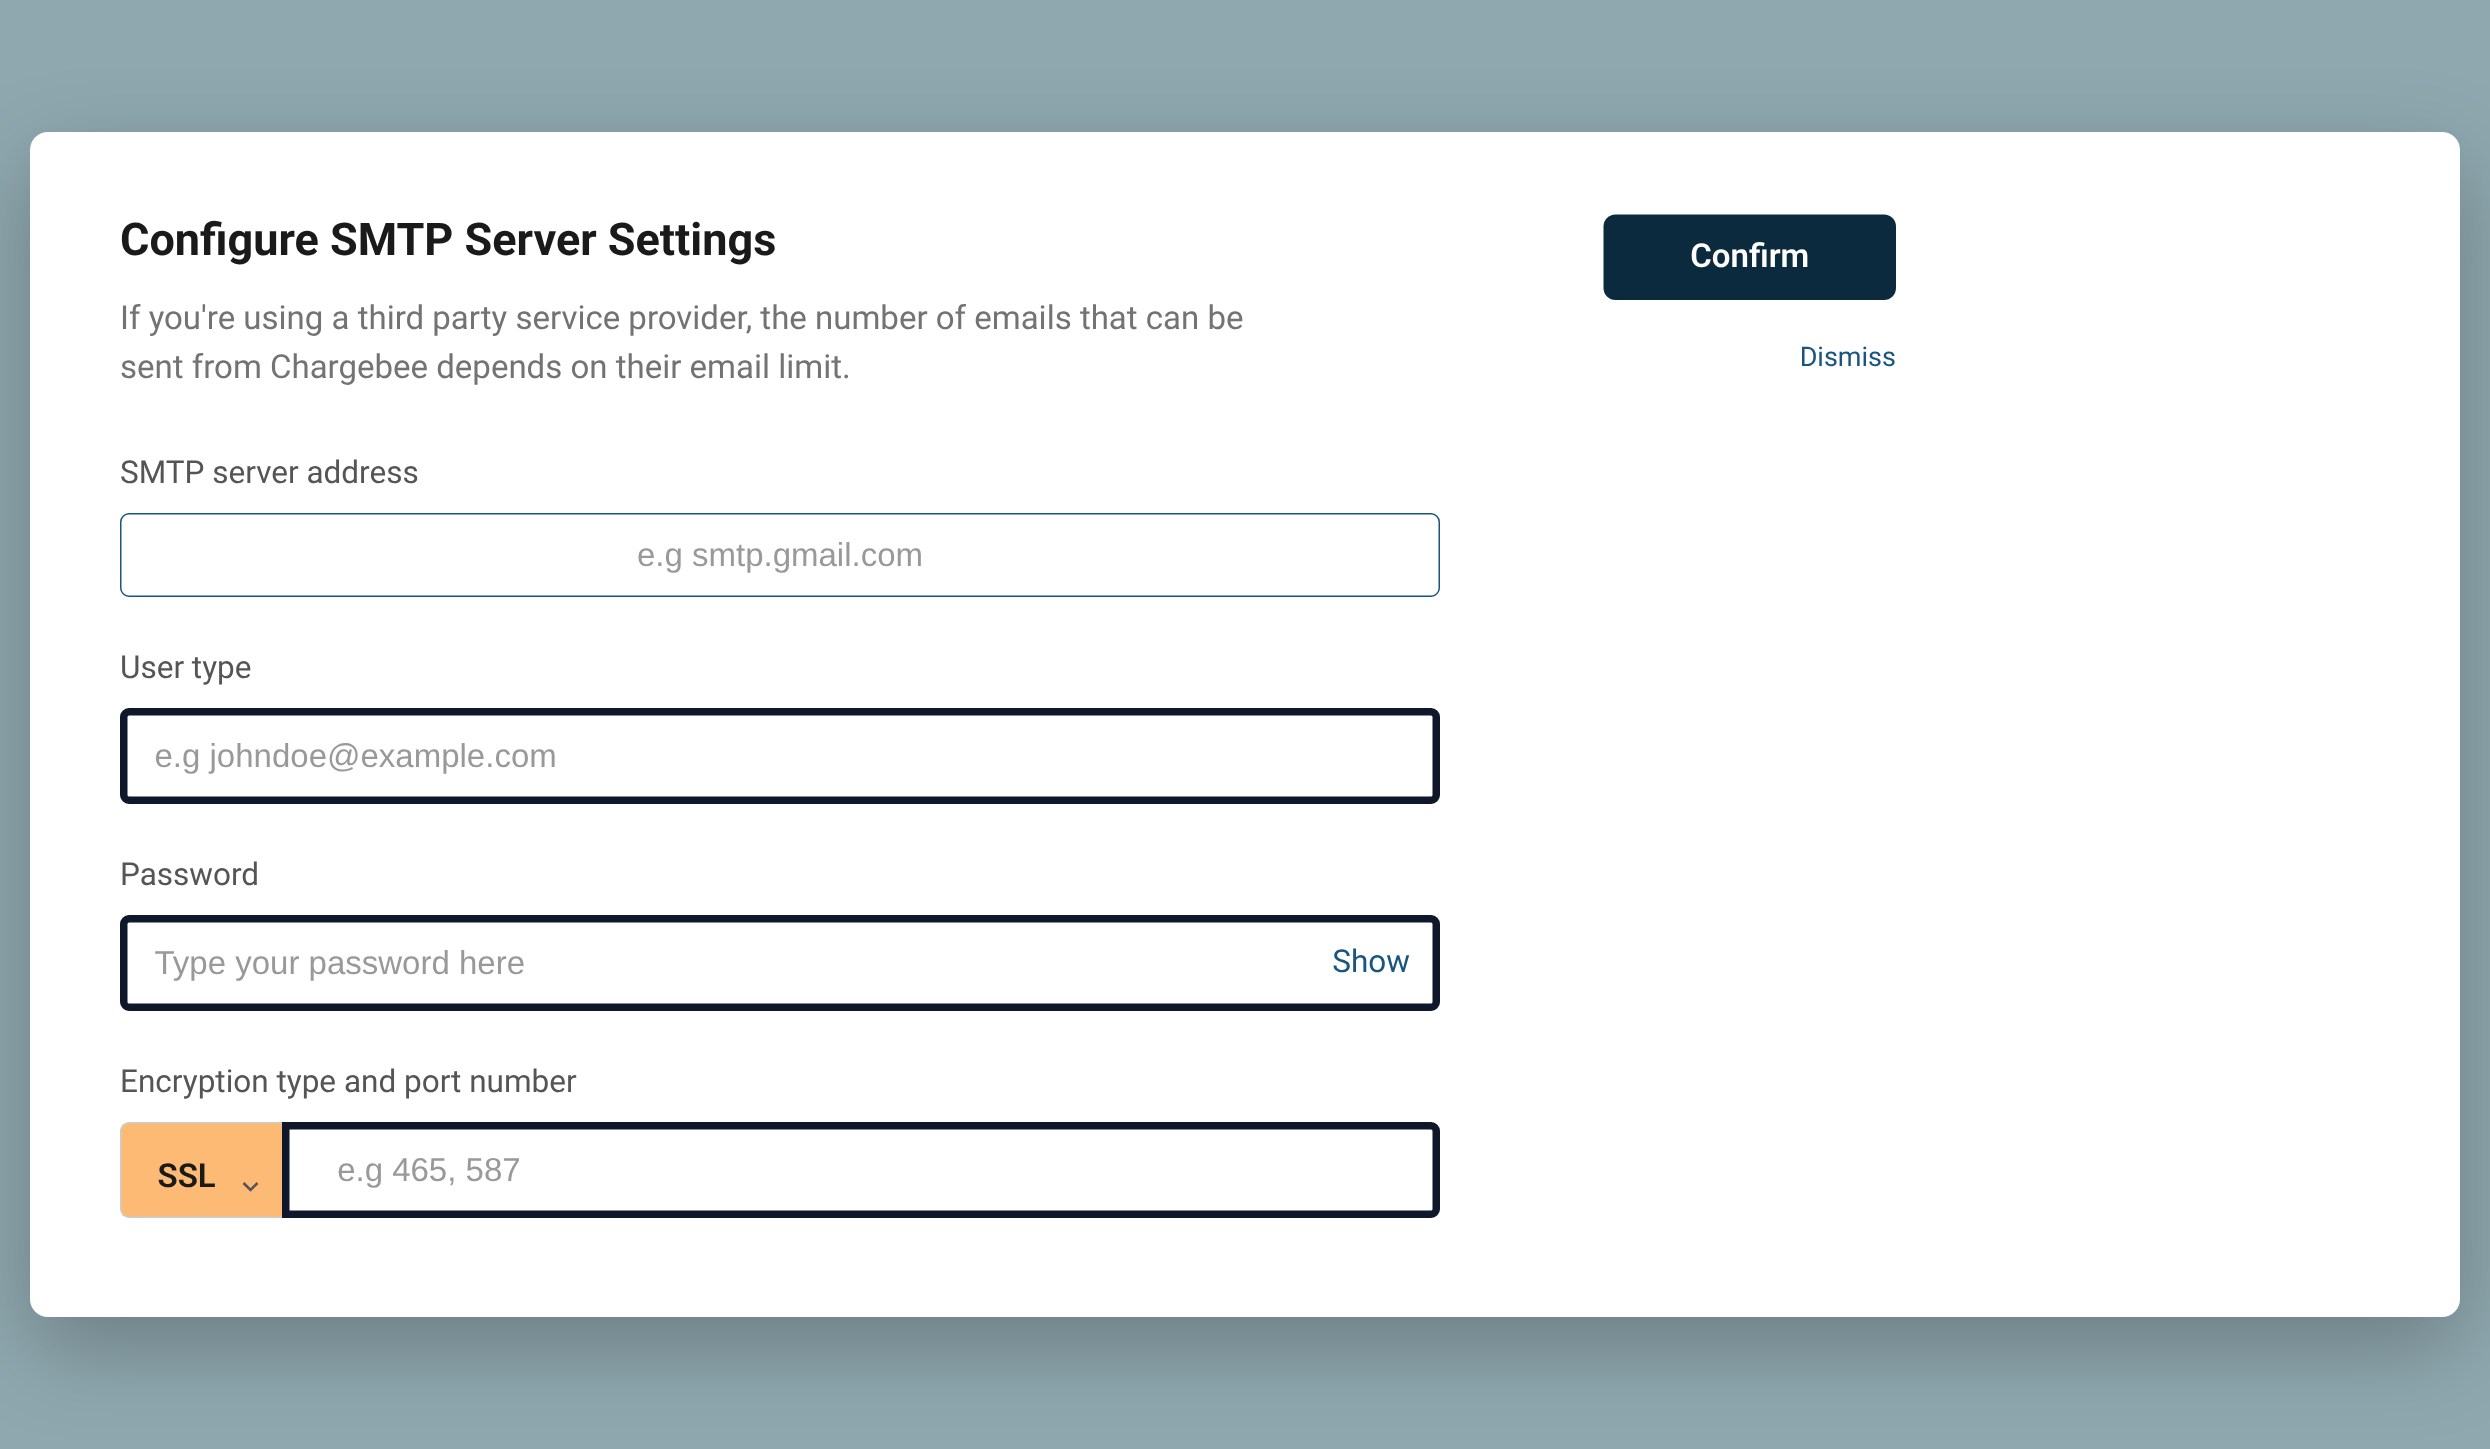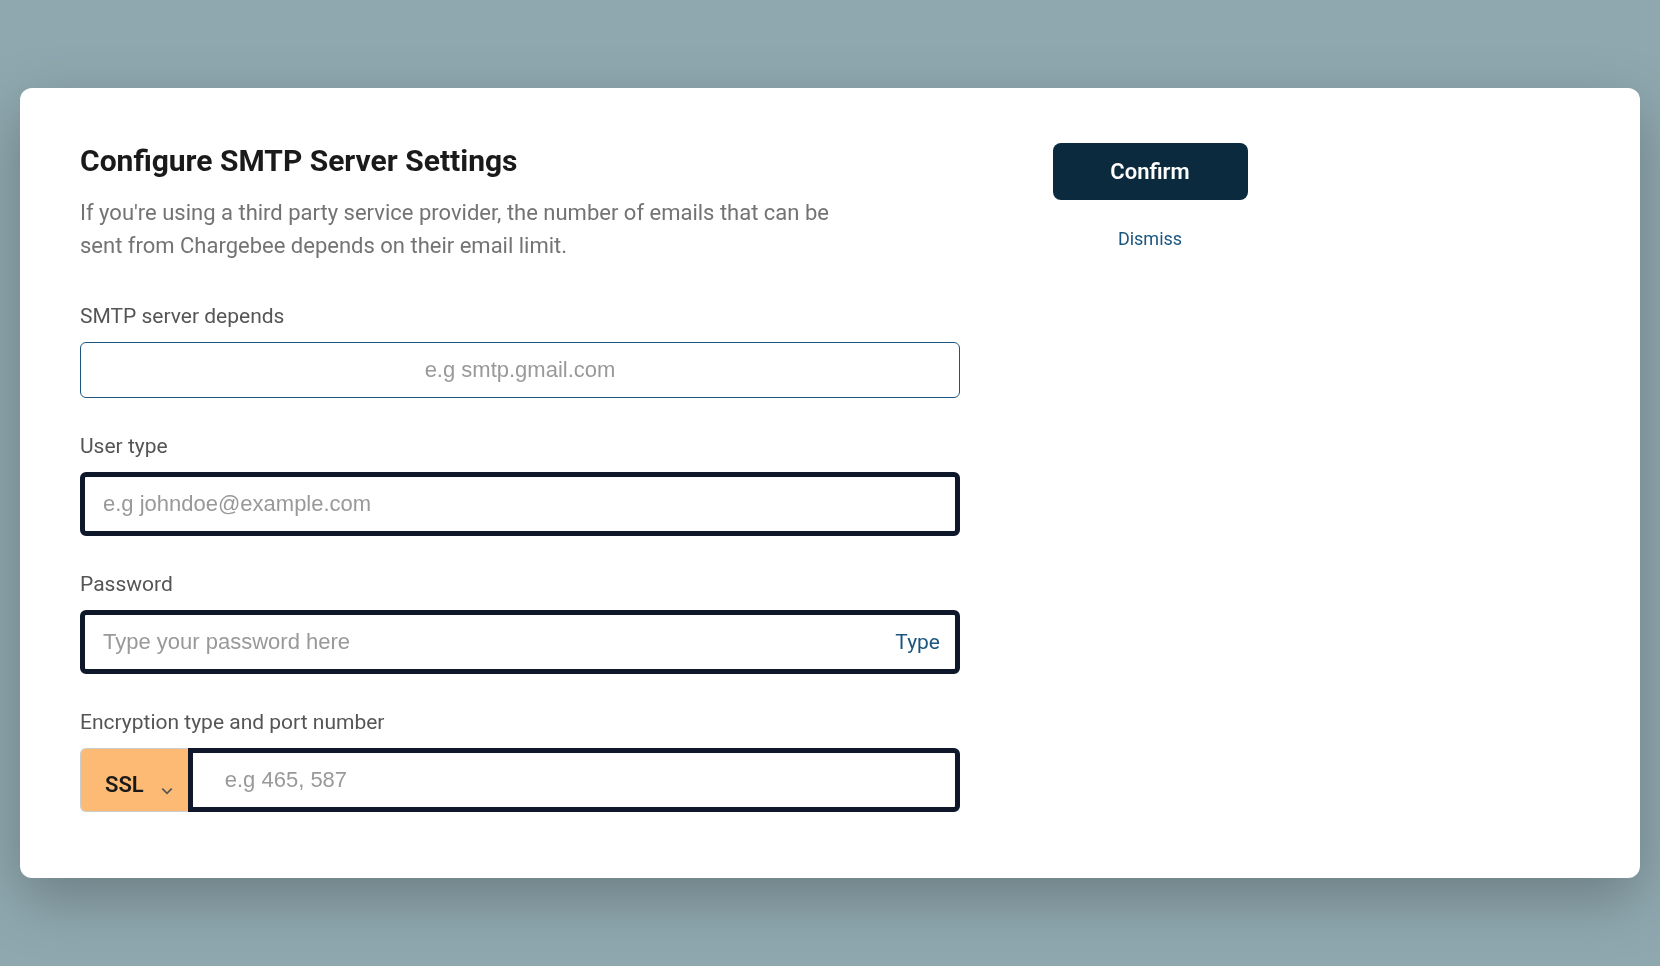--- a/index.html
+++ b/index.html
@@ -19,33 +19,33 @@
     }
     
     .dialog {
       background: #ffffff;
       border-radius: 12px;
       width: 1644px;
       height: 790px;
       padding: 55px 60px;
       box-shadow: 0 20px 60px rgba(0,0,0,0.25);
       display: flex;
-      gap: 60px;
+      gap: 44px;
     }
     
     .main-content {
       flex: 1;
       max-width: 880px;
     }
     
     .sidebar {
       width: 260px;
       display: flex;
       flex-direction: column;
-      align-items: center;
+      align-items: flex-end;
       gap: 28px;
       padding-top: 0;
     }
     
     .page-title {
       font-size: 30px;
       font-weight: 700;
       color: #1a1a1a;
       margin-bottom: 18px;
     }
@@ -175,34 +175,34 @@
   </style>
 </head>
 <body>
 
 <div class="dialog">
   <div class="main-content">
     <h1 class="page-title">Configure SMTP Server Settings</h1>
     <p class="page-description">If you're using a third party service provider, the number of emails that can be sent from Chargebee depends on their email limit.</p>
 
     <div class="form-group">
-      <label class="form-label">SMTP server depends</label>
+      <label class="form-label">SMTP server address</label>
       <input type="text" class="form-input focused" placeholder="e.g smtp.gmail.com" style="">
     </div>
 
     <div class="form-group">
       <label class="form-label">User type</label>
       <input type="text" class="form-input" placeholder="e.g johndoe@example.com" style="">
     </div>
 
     <div class="form-group">
       <label class="form-label">Password</label>
       <div class="password-wrapper">
         <input type="password" class="form-input" placeholder="Type your password here" style="">
-        <button class="show-password">Type</button>
+        <button class="show-password">Show</button>
       </div>
     </div>
 
     <div class="form-group">
       <label class="form-label">Encryption type and port number</label>
       <div class="encryption-row">
         <div class="select-wrapper">
           <span class="select-value">SSL</span>
           <span class="chevron-icon">
             <svg viewBox="0 0 12 12" fill="none" stroke="#555" stroke-width="1.5">

